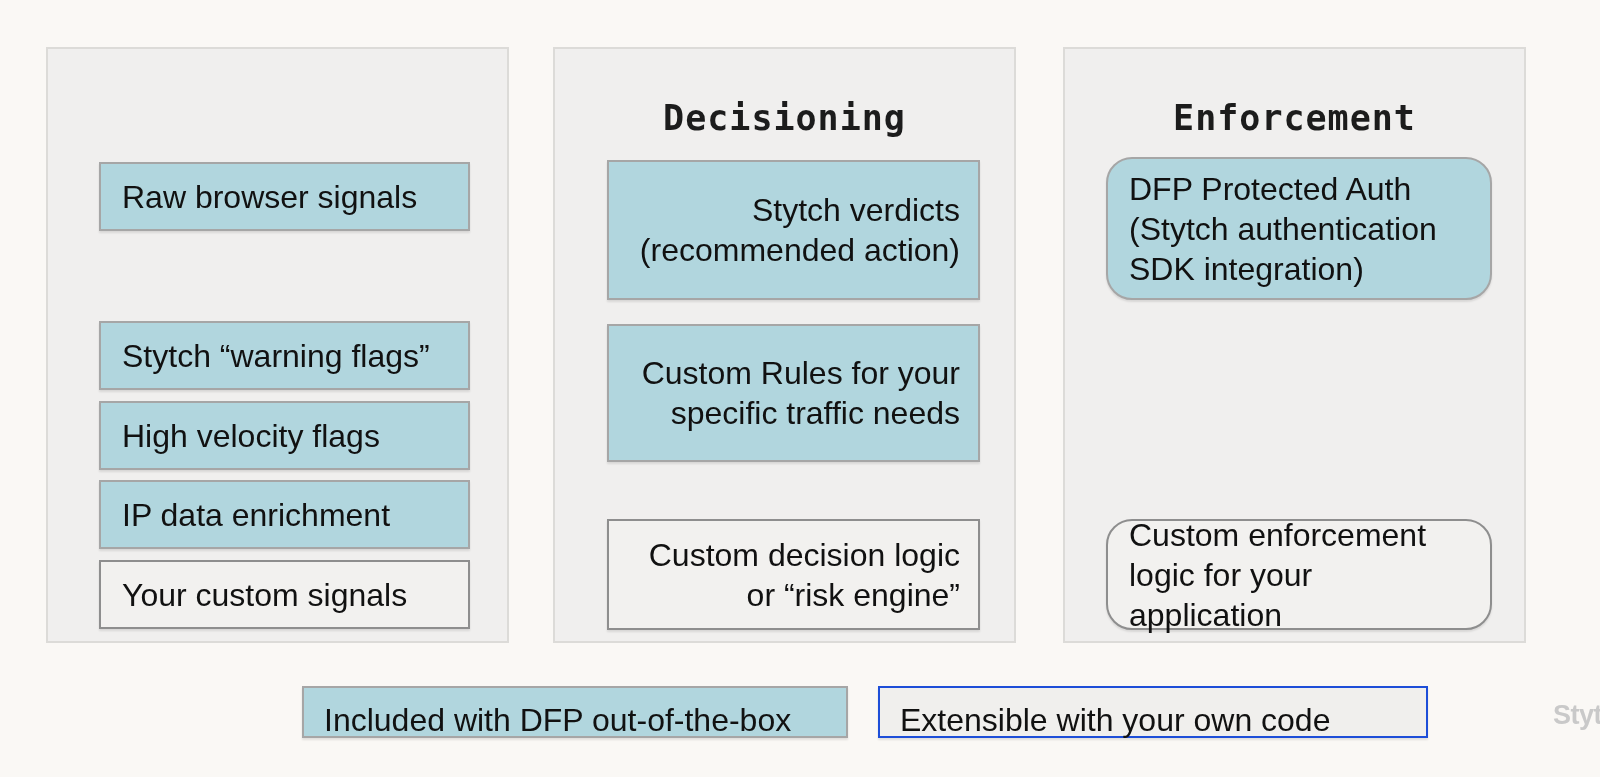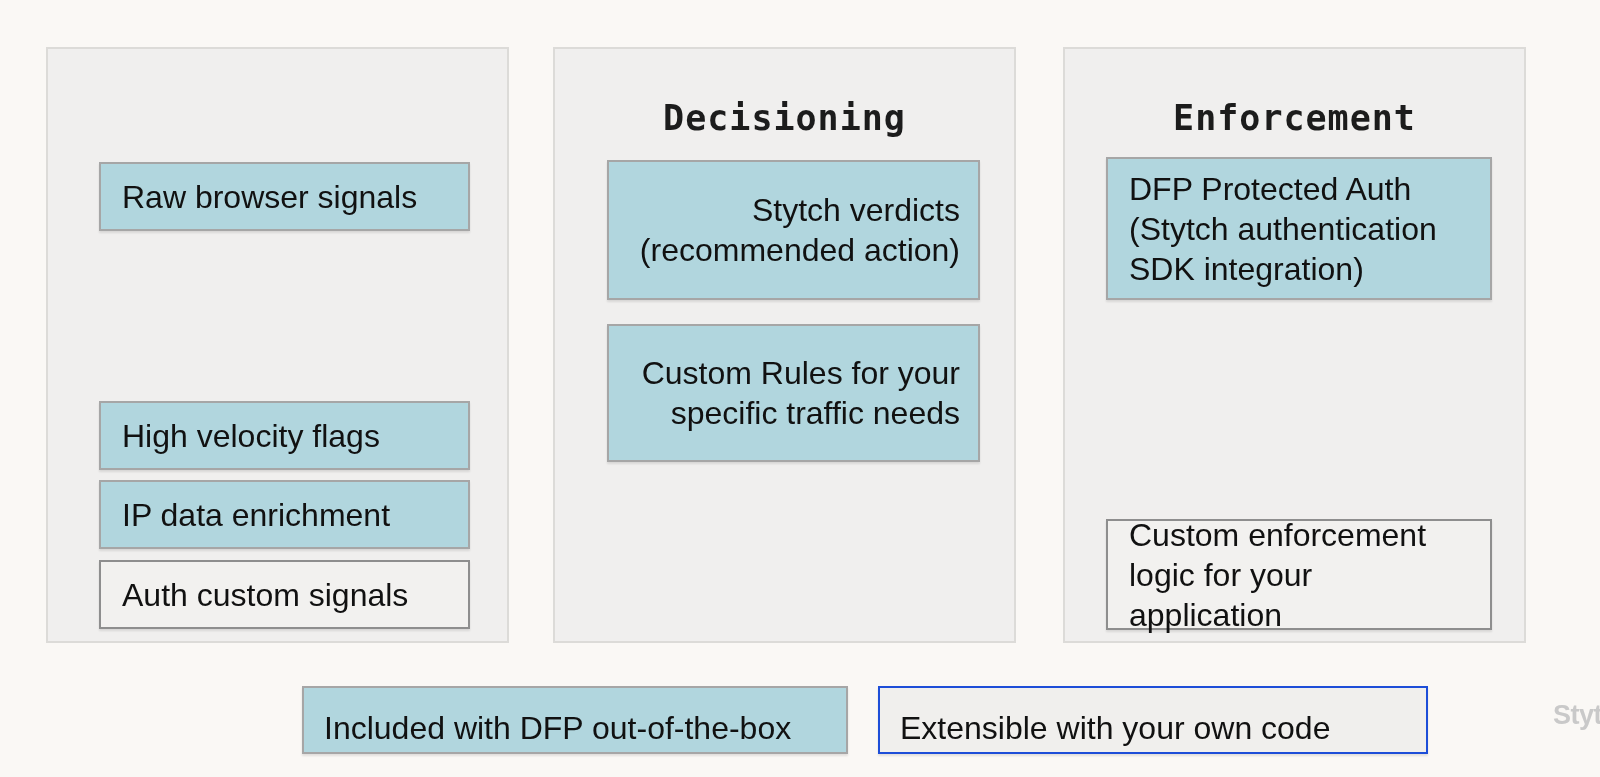--- a/index.html
+++ b/index.html
@@ -32,64 +32,70 @@
   
   .c1{left:51px;width:371px;height:69px;align-items:center;}
   .c1.r1{top:113px}.c1.r2{top:193px}.c1.r3{top:272px}
   .c1.r4{top:352px}.c1.r5{top:431px}.c1.r6{top:511px}
   
   .c2{left:52px;width:373px;text-align:right;}
   .c2.r1{top:111px;height:140px}
   .c2.r2{top:275px;height:138px}
   .c2.r3{top:470px;height:111px}
   
-  .c3{left:41px;width:386px;}
+  .c3{left:41px;width:386px;border-radius:26px;}
   .c3.r1{top:108px;height:143px}
   .c3.r2{top:470px;height:111px}
   
   .legend-box{
-    position:absolute;top:686px;height:68px;box-sizing:border-box;
+    position:absolute;top:686px;height:52px;box-sizing:border-box;
     display:flex;align-items:center;padding:17px 18px 0 20px;
     font-size:32px;color:#111;
     box-shadow:0 2px 2px rgba(0,0,0,0.10);
   }
   .legend-included{left:302px;width:546px;background:#b1d6de;border:2px solid #a6a6a6;}
   .legend-extensible{left:878px;width:550px;background:#f0efed;border:2px solid #1d4ed8;}
   .watermark{
     position:absolute;left:1505px;top:700px;
     font-size:27px;font-weight:bold;letter-spacing:-0.5px;
     color:#c9c9c9;
     margin-left:48px;
   }
 </style>
 </head>
 <body>
 
 <div class="panel" style="left:46px">
   <div class="box box-blue c1 r1">
     <span>Raw browser signals</span>
   </div>
+  <div class="box box-blue c1 r3">
+    <span>Stytch “warning flags”</span>
+  </div>
   <div class="box box-blue c1 r4">
     <span>High velocity flags</span>
   </div>
   <div class="box box-blue c1 r5">
     <span>IP data enrichment</span>
   </div>
   <div class="box box-white c1 r6">
-    <span>Auth custom signals</span>
+    <span>Your custom signals</span>
   </div>
 </div>
 
 <div class="panel" style="left:553px">
   <div class="panel-title">Decisioning</div>
   <div class="box box-blue c2 r1">
     <span>Stytch verdicts (recommended action)</span>
   </div>
   <div class="box box-blue c2 r2">
     <span>Custom Rules for your specific traffic needs</span>
+  </div>
+  <div class="box box-white c2 r3">
+    <span>Custom decision logic or “risk engine”</span>
   </div>
 </div>
 
 <div class="panel" style="left:1063px">
   <div class="panel-title">Enforcement</div>
   <div class="box box-blue c3 r1">
     <span>DFP Protected Auth (Stytch authentication SDK integration)</span>
   </div>
   <div class="box box-white c3 r2">
     <span>Custom enforcement logic for your application</span>

